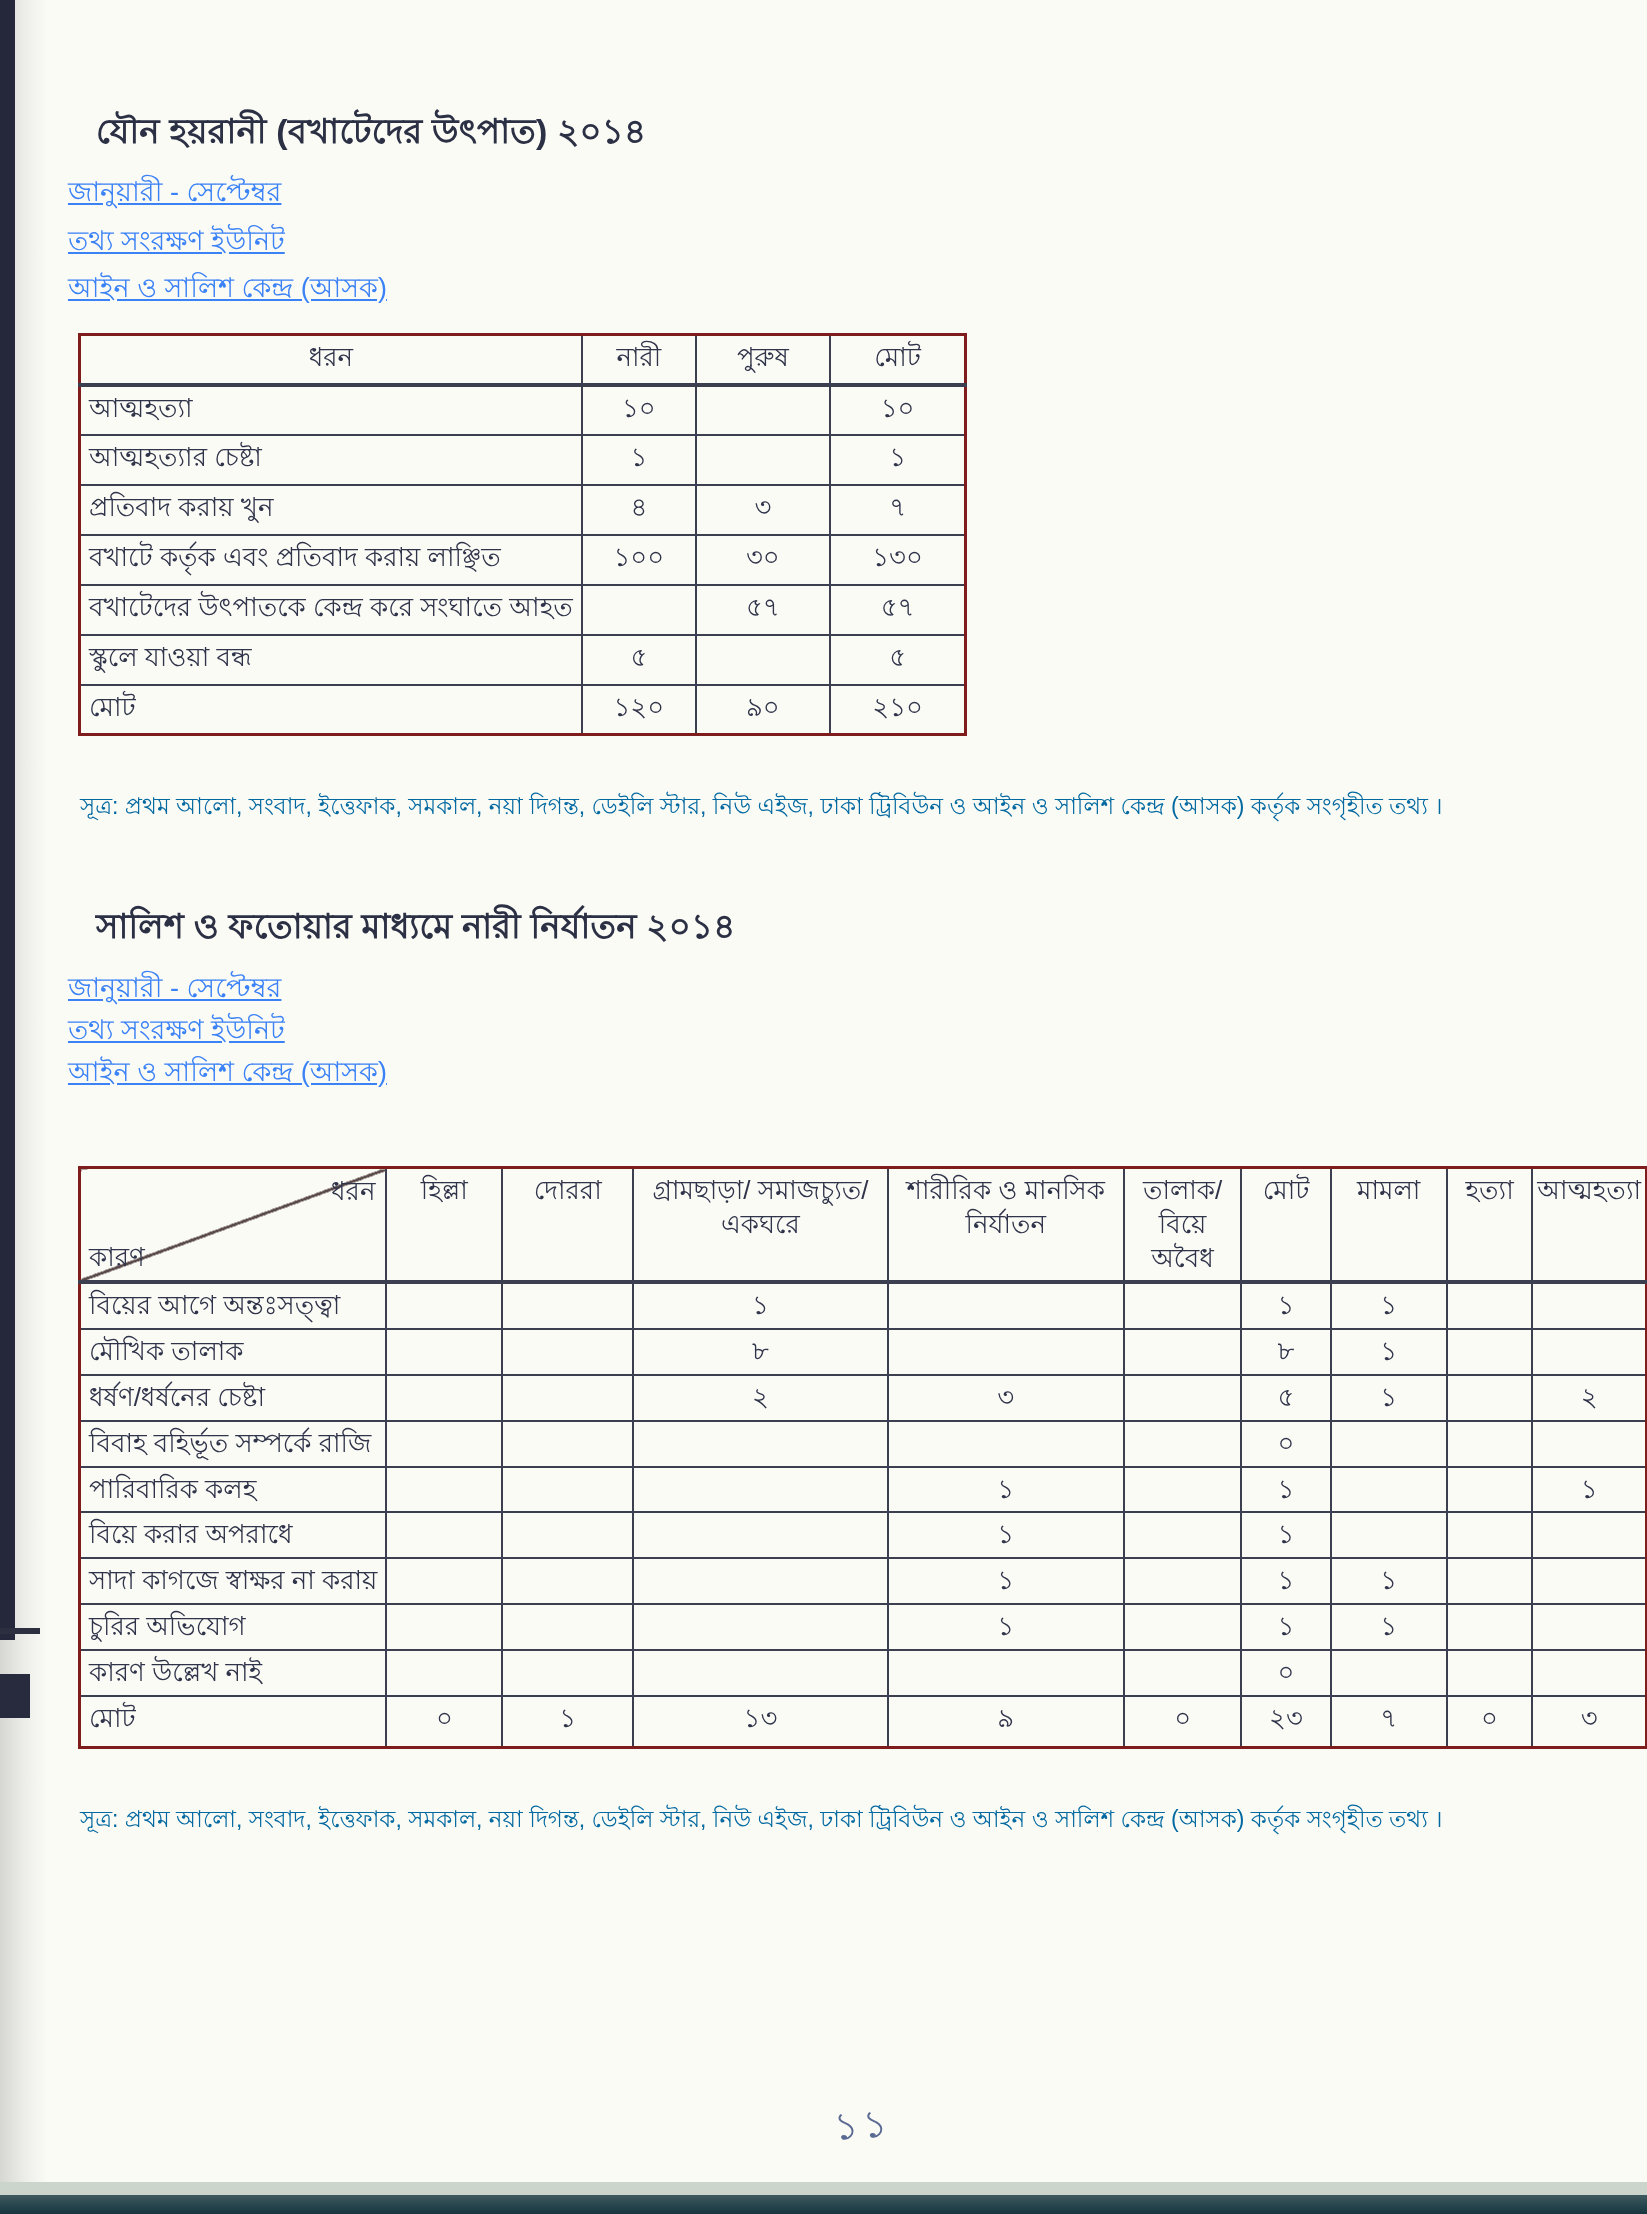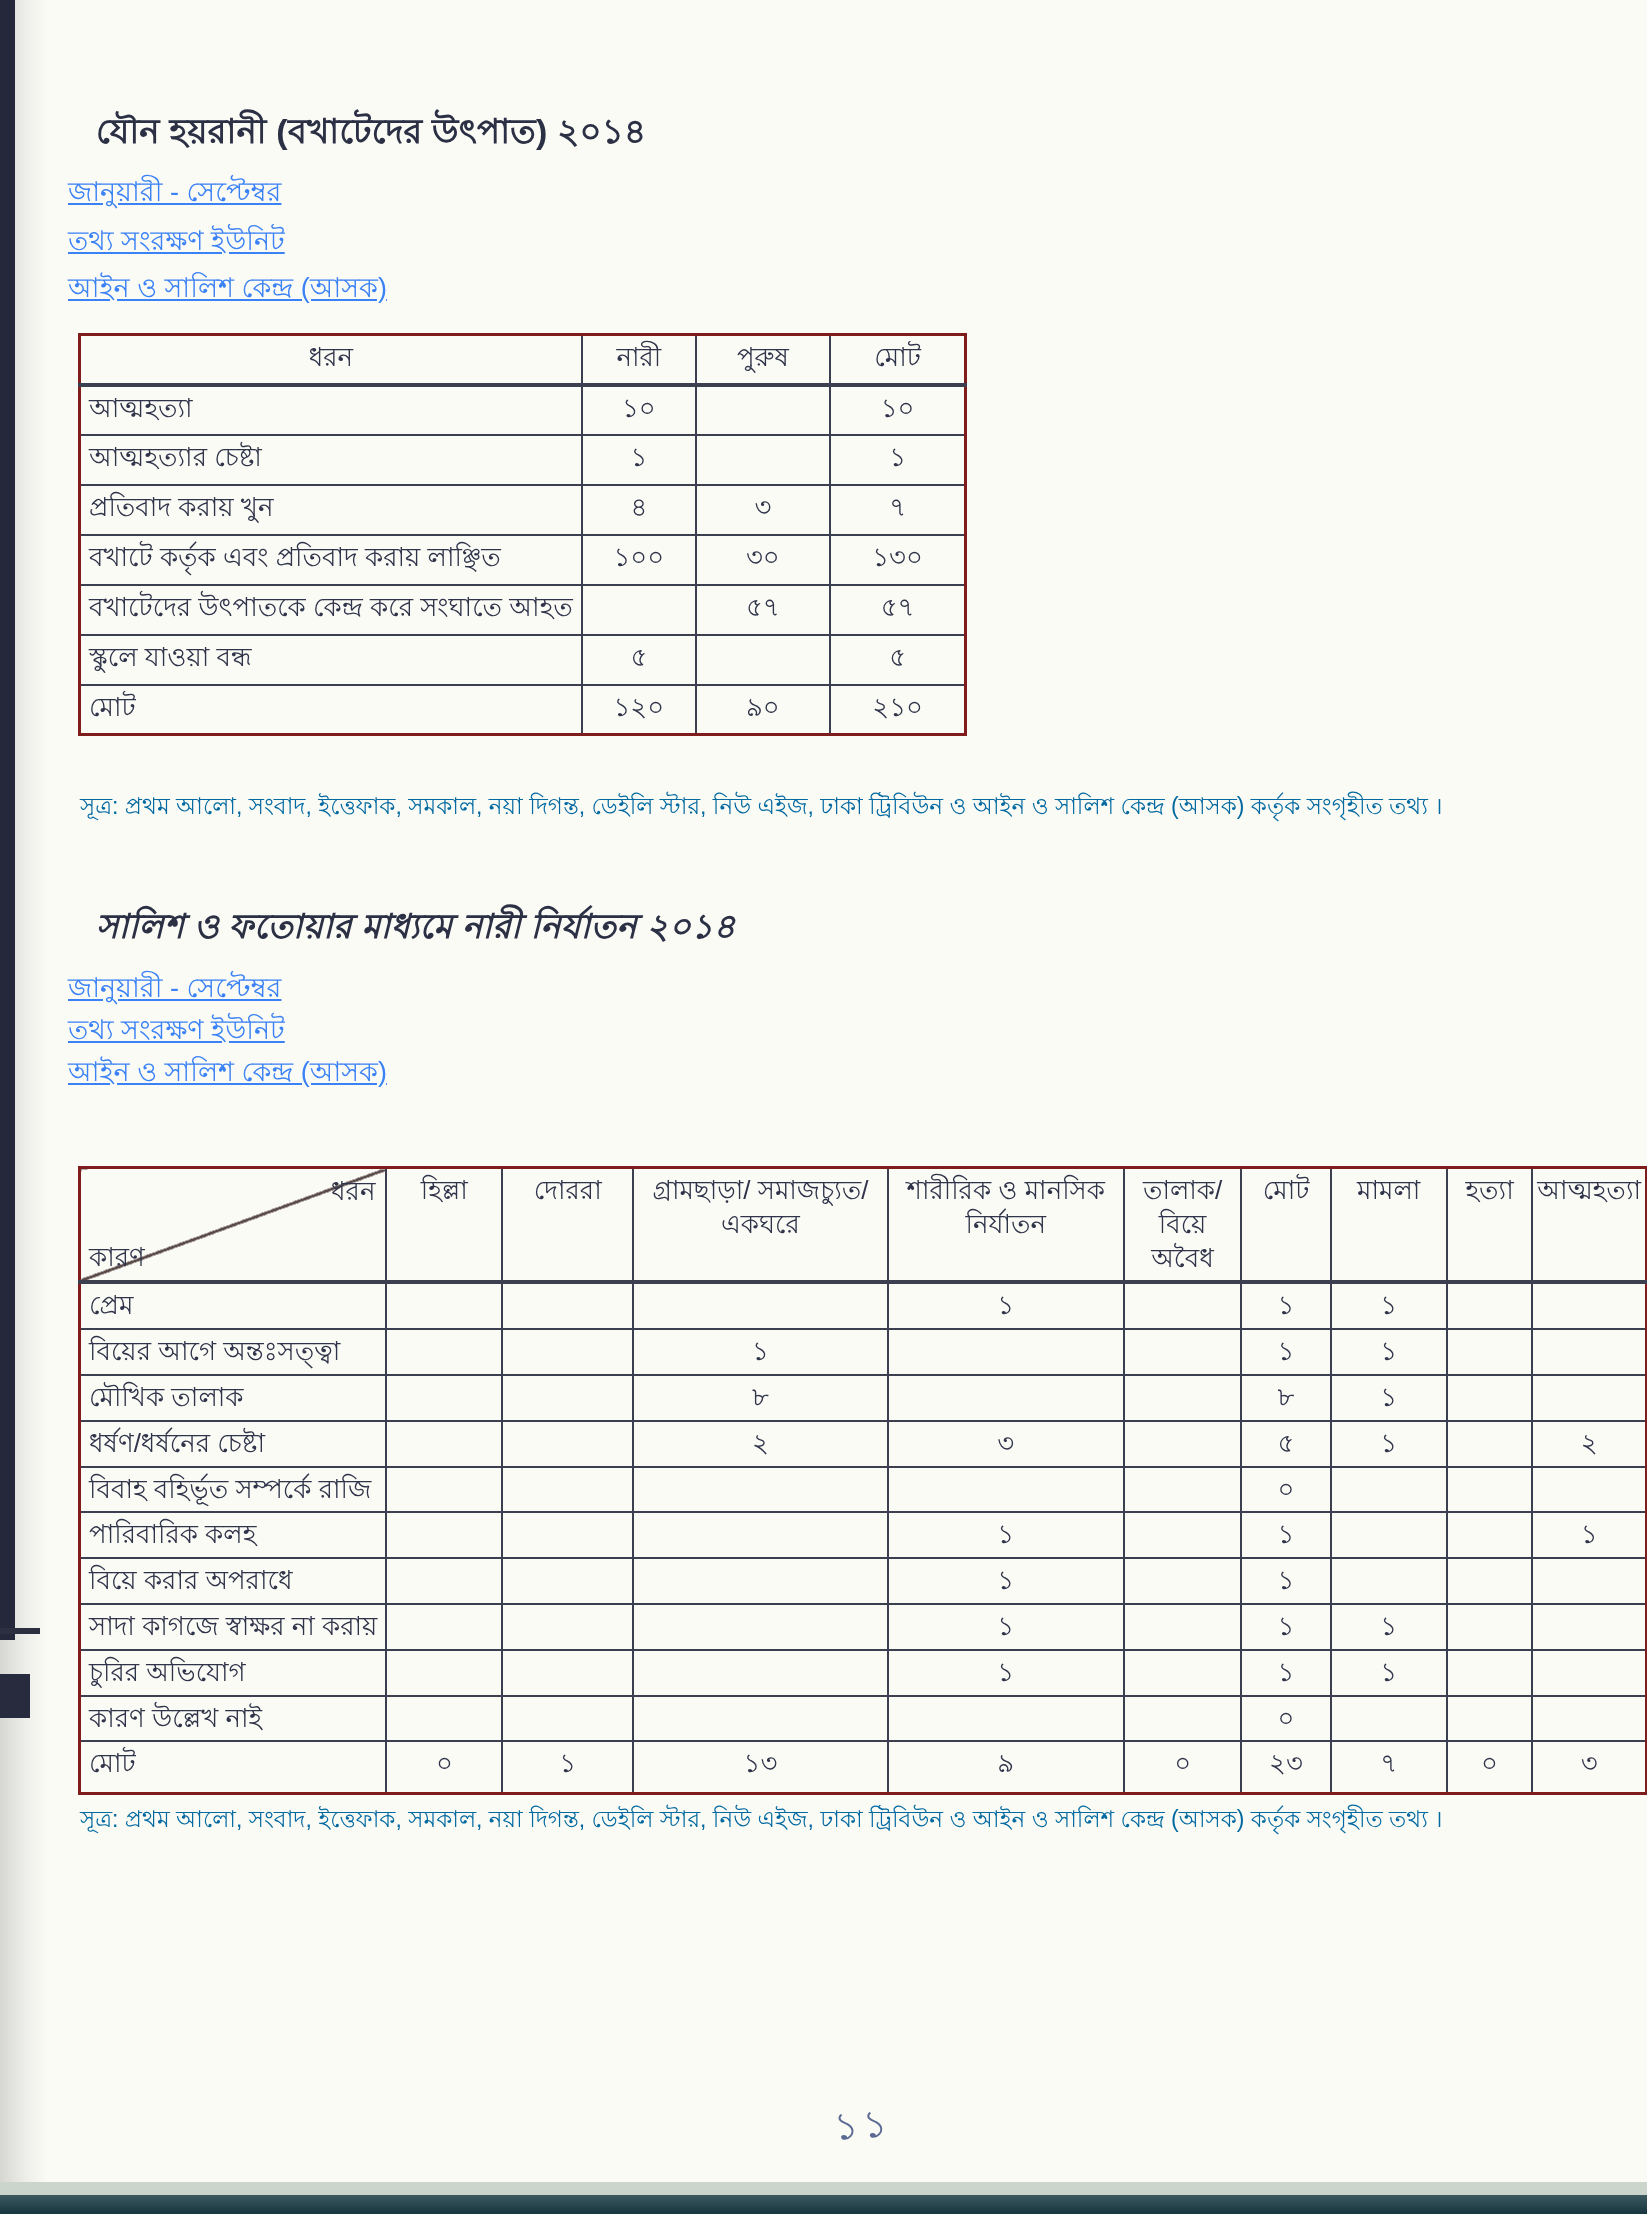--- a/index.html
+++ b/index.html
@@ -20,21 +20,21 @@
     background:linear-gradient(to bottom,#3c5a5e,#15333d);}
   
   .page-title{position:absolute;left:96px;font-size:34px;font-weight:600;color:#2c3044;letter-spacing:0.2px;}
   .sub{position:absolute;left:68px;font-size:27px;color:#3b82f6;text-decoration:underline;}
   .src{position:absolute;left:80px;font-size:23px;color:#0369a1;white-space:nowrap;}
   #title1{top:105px;}
   #s1-sub1{top:171px;}
   #s1-sub2{top:220px;}
   #s1-sub3{top:267px;}
   #source1{top:788px;}
-  #title2{top:900px;font-style:italic;}
+  #title2{top:900px;}
   #s2-sub1{top:967px;}
   #s2-sub2{top:1009px;}
   #s2-sub3{top:1051px;}
   #source2{top:1801px;}
   .page-number{position:absolute;left:834px;top:2095px;font-size:38px;color:#5b6a92;
     transform:rotate(-4deg);letter-spacing:4px;}
   
   table{border-collapse:collapse;position:absolute;table-layout:fixed;border:3px solid #7f1d1d;}
   th,td{border:2px solid #3b3f50;font-weight:normal;font-size:26px;padding:5px 8px;
     vertical-align:top;line-height:1.3;overflow:hidden;}
@@ -165,32 +165,20 @@
         <th>শারীরিক ও মানসিক নির্যাতন</th>
         <th>তালাক/ বিয়ে অবৈধ</th>
         <th>মোট</th>
         <th>মামলা</th>
         <th>হত্যা</th>
         <th class="clip">আত্মহত্যা</th>
       </tr>
     </thead>
     <tbody>
       <tr>
-        <th>প্রেম</th>
-        <td></td>
-        <td></td>
-        <td></td>
-        <td>১</td>
-        <td></td>
-        <td>১</td>
-        <td>১</td>
-        <td></td>
-        <td></td>
-      </tr>
-      <tr>
         <th>বিয়ের আগে অন্তঃসত্ত্বা</th>
         <td></td>
         <td></td>
         <td>১</td>
         <td></td>
         <td></td>
         <td>১</td>
         <td>১</td>
         <td></td>
         <td></td>

